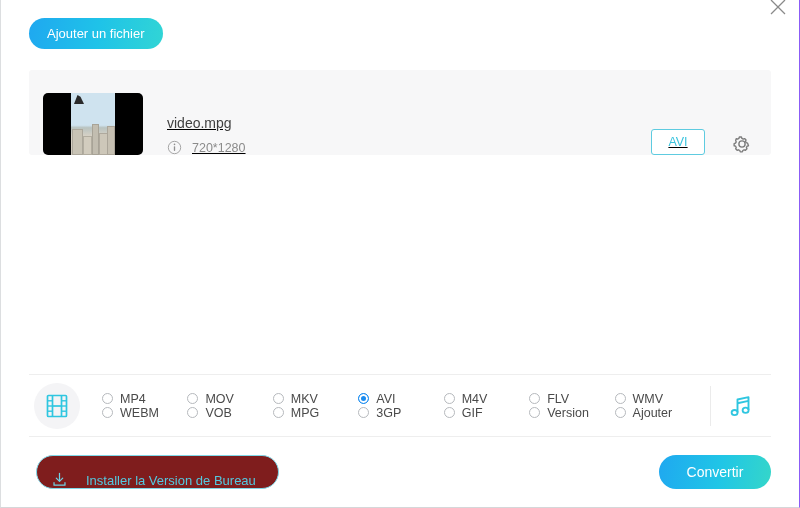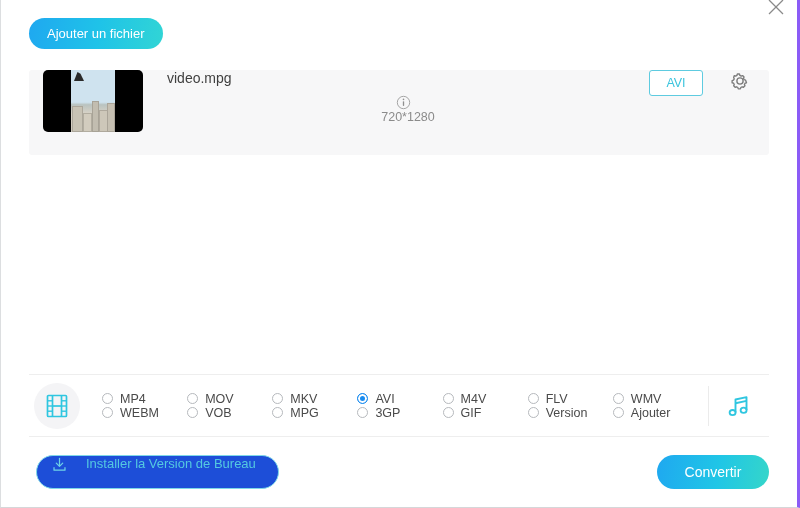--- a/index.html
+++ b/index.html
@@ -17,21 +17,21 @@
 
   
   .window {
     position: absolute;
     left: 0; top: 0;
     width: 800px;
     height: 508px;
     background: #ffffff;
     box-sizing: border-box;
     border-left: 1px solid #dcdee0;
-    border-right: 3px solid #8b5cf6;
+    border-right: 1px solid #8b5cf6;
     border-bottom: 1px solid #d5d7d9;
     overflow: hidden;
   }
 
   
   .close-btn {
     position: absolute;
     right: 6px;
     top: -8px;
     width: 30px;
@@ -75,23 +75,24 @@
     bottom: 135px;
     overflow-y: auto;
     background: #ffffff;
   }
   .file-card {
     margin: 10px 28px 0 28px;
     height: 85px;
     background: #f7f7f8;
     border-radius: 3px;
     display: flex;
-    align-items: flex-start;
+    align-items: flex-end;
     padding: 0 14px 0 14px;
     box-sizing: border-box;
+    text-decoration: underline;
   }
   .thumb {
     width: 100px;
     height: 62px;
     border-radius: 5px;
     background: #000;
     overflow: hidden;
     flex: 0 0 auto;
     position: relative;
   }
@@ -133,21 +134,20 @@
     font-size: 14px;
     color: #3f3f3f;
     margin-bottom: 9px;
     white-space: nowrap;
     overflow: hidden;
     text-overflow: ellipsis;
   }
   .file-res-row {
     display: flex;
     align-items: center;
-    flex-direction: column;
   }
   .info-icon {
     width: 15px;
     height: 15px;
     flex: 0 0 auto;
     margin-right: 10px;
     cursor: pointer;
   }
   .file-res {
     font-size: 12.5px;
@@ -259,25 +259,25 @@
     display: flex;
     align-items: center;
     background: #ffffff;
   }
   .install-btn {
     margin-left: 35px;
     height: 34px;
     padding: 0 22px 0 14px;
     border: 1px solid #7fd8e8;
     border-radius: 18px;
-    background: #1d4ed8;
+    background: #7f1d1d;
     color: #54c9e0;
     font-size: 13px;
     display: flex;
-    align-items: flex-start;
+    align-items: flex-end;
     cursor: pointer;
     font-family: "Liberation Sans", sans-serif;
     white-space: nowrap;
   }
   .install-btn .dl-icon {
     width: 17px;
     height: 17px;
     margin-right: 18px;
     flex: 0 0 auto;
   }

